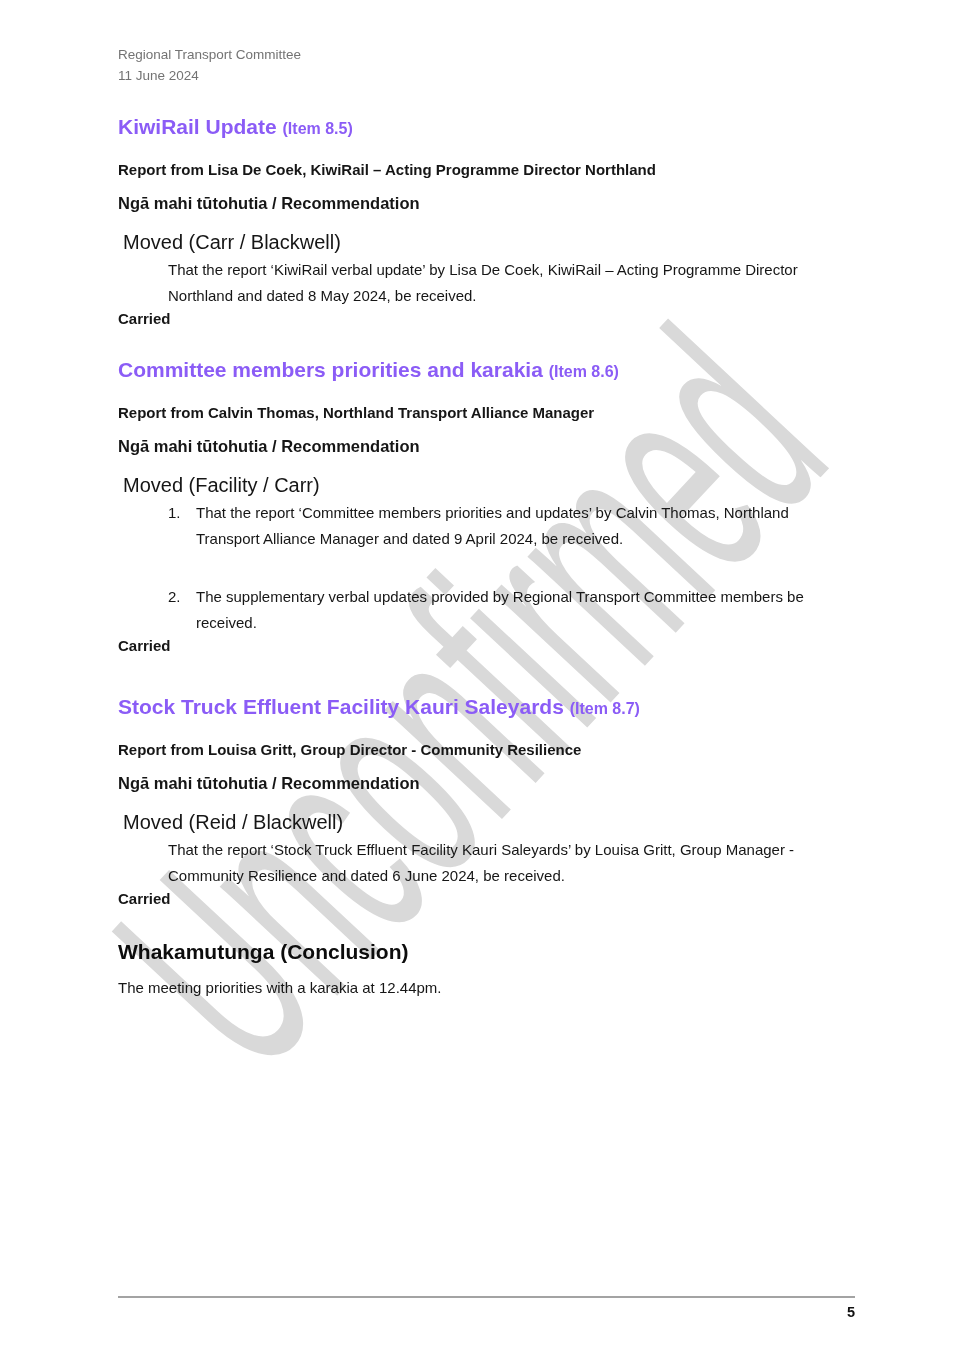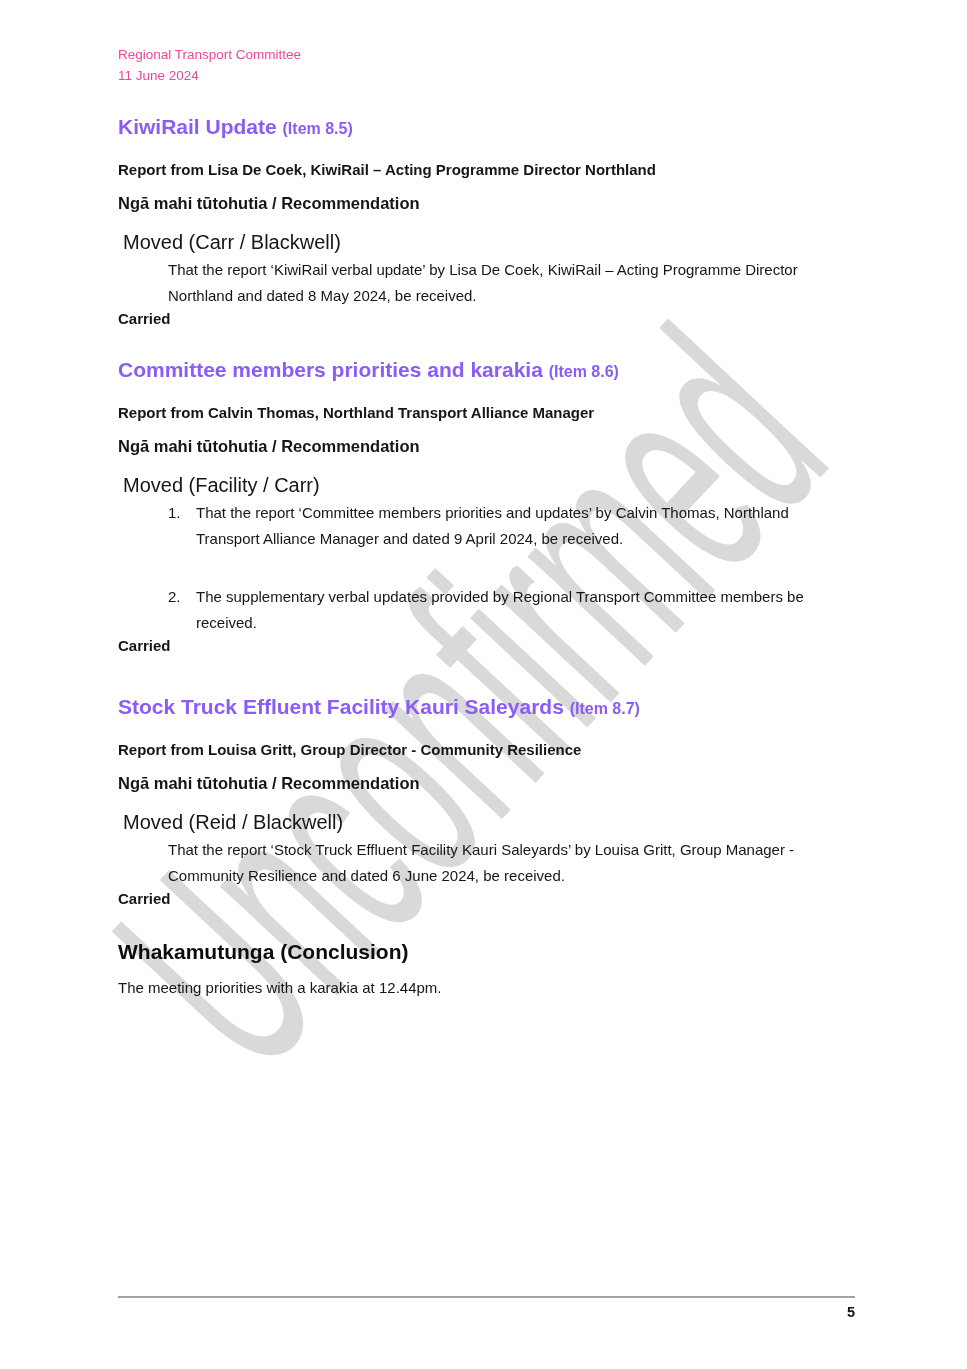--- a/index.html
+++ b/index.html
@@ -31,21 +31,21 @@
     position: absolute;
     left: 118px;
     top: 0;
     width: 732px;
     z-index: 1;
   }
   .doc-header {
     margin-top: 44px;
     font-size: 13.5px;
     line-height: 21px;
-    color: #ec4899;
+    color: #737373;
   }
   .section-title {
     margin: 0;
     margin-top: 28px;
     font-size: 21px;
     line-height: 26px;
     font-weight: bold;
     color: #8b5cf6;
   }
   .section-title .title-item {

